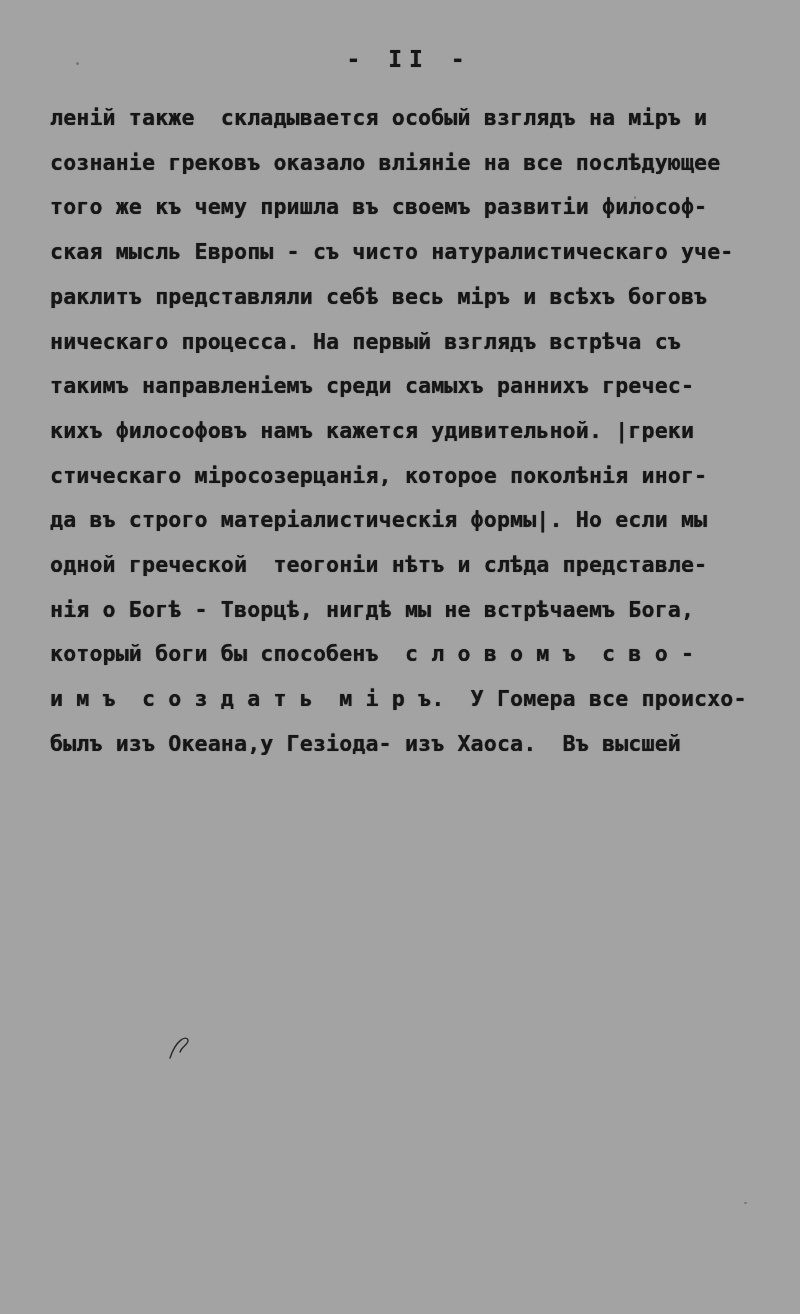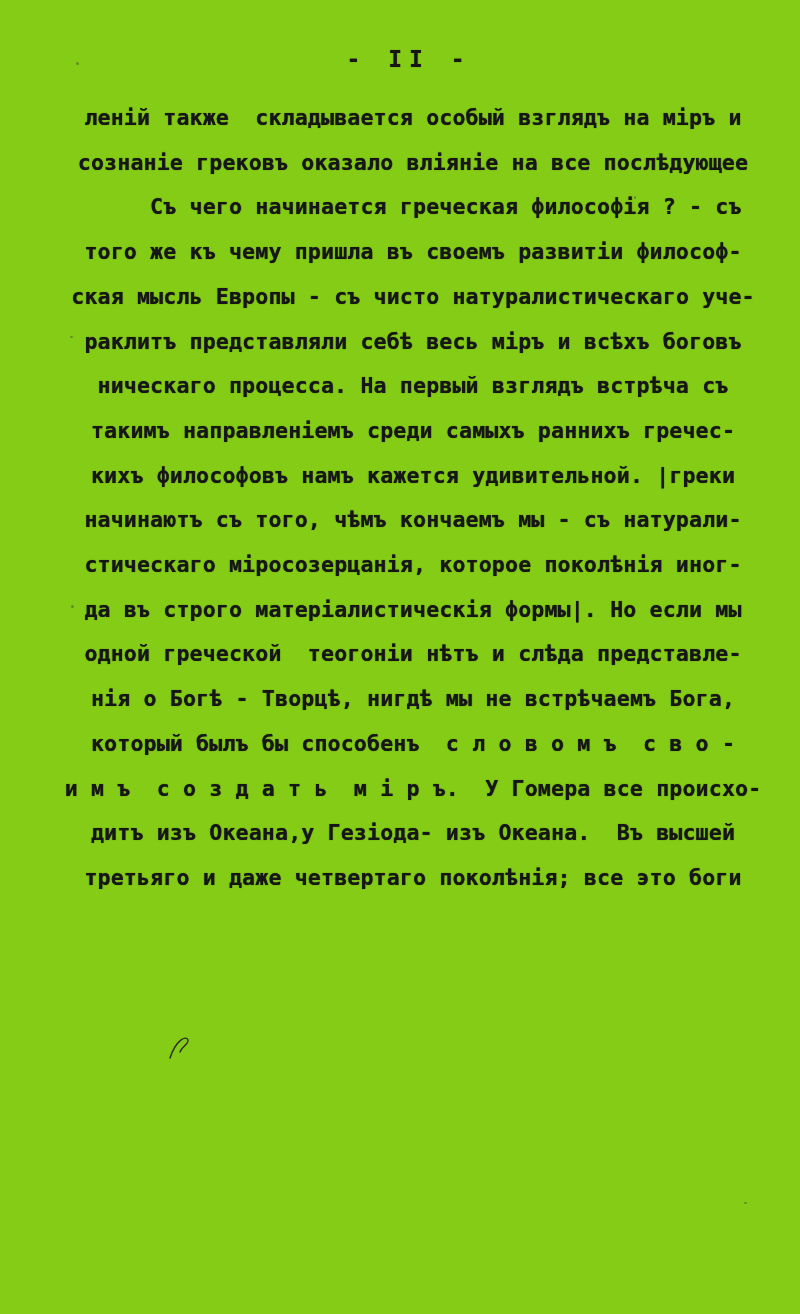--- a/index.html
+++ b/index.html
@@ -4,40 +4,39 @@
 <style>
   html, body {
     margin: 0;
     padding: 0;
     background: #ffffff;
   }
   .paper {
     position: relative;
     width: 800px;
     height: 1314px;
-    background: #84cc16;
+    background: #a3a3a3;
     overflow: hidden;
     font-family: "DejaVu Sans Mono", "Liberation Mono", "DejaVu Sans", monospace;
     color: #161616;
   }
   .page-number {
     margin-top: 46px;
     text-align: center;
     font-size: 23px;
     font-weight: 700;
     letter-spacing: 7px;
     padding-left: 18px; 
     text-shadow: 0 0 1px rgba(10,10,10,0.55);
   }
   .text-body {
     position: absolute;
-    left: 63px;
+    left: 50px;
     top: 96px;
     width: 700px;
-    text-align: center;
   }
   .line {
     white-space: pre;
     font-size: 21.5px;
     font-weight: 700;
     line-height: 44.7px;
     letter-spacing: 0.2px;
     text-shadow: 0 0 1px rgba(15,15,15,0.6), 0.4px 0.4px 0.5px rgba(30,30,30,0.35);
   }
   .speck {
@@ -57,36 +56,33 @@
 </head>
 <body>
 
 <div class="paper">
 
   <div class="page-number">- II -</div>
 
   <div class="text-body">
       <div class="line">леній также  складывается особый взглядъ на міръ и</div>
       <div class="line">сознаніе грековъ оказало вліяніе на все послѣдующее</div>
-      <div class="line">     Съ чего начинается греческая философія ? - съ</div>
       <div class="line">того же къ чему пришла въ своемъ развитіи философ-</div>
       <div class="line">ская мысль Европы - съ чисто натуралистическаго уче-</div>
       <div class="line">раклитъ представляли себѣ весь міръ и всѣхъ боговъ</div>
       <div class="line">ническаго процесса. На первый взглядъ встрѣча съ</div>
       <div class="line">такимъ направленіемъ среди самыхъ раннихъ гречес-</div>
       <div class="line">кихъ философовъ намъ кажется удивительной. |греки</div>
-      <div class="line">начинаютъ съ того, чѣмъ кончаемъ мы - съ натурали-</div>
       <div class="line">стическаго міросозерцанія, которое поколѣнія иног-</div>
       <div class="line">да въ строго матеріалистическія формы|. Но если мы</div>
       <div class="line">одной греческой  теогоніи нѣтъ и слѣда представле-</div>
       <div class="line">нія о Богѣ - Творцѣ, нигдѣ мы не встрѣчаемъ Бога,</div>
-      <div class="line">который былъ бы способенъ  с л о в о м ъ  с в о -</div>
+      <div class="line">который боги бы способенъ  с л о в о м ъ  с в о -</div>
       <div class="line">и м ъ  с о з д а т ь  м і р ъ.  У Гомера все происхо-</div>
-      <div class="line">дитъ изъ Океана,у Гезіода- изъ Океана.  Въ высшей</div>
-      <div class="line">третьяго и даже четвертаго поколѣнія; все это боги</div>
+      <div class="line">былъ изъ Океана,у Гезіода- изъ Хаоса.  Въ высшей</div>
     </div>
 
   <svg class="correction" viewBox="0 0 34 26">
     <path d="M4,24 C10,6 20,1 22,6 C23,10 16,12 14,18" fill="none" stroke="#2a2a2a" stroke-width="1.4" stroke-linecap="round"></path>
   </svg>
 
   <div class="speck" style="left:76px; top:62px; width:3px; height:3px;"></div>
   <div class="speck" style="left:70px; top:336px; width:3px; height:2px;"></div>
   <div class="speck" style="left:71px; top:605px; width:3px; height:3px;"></div>
   <div class="speck" style="left:634px; top:196px; width:2px; height:3px;"></div>

